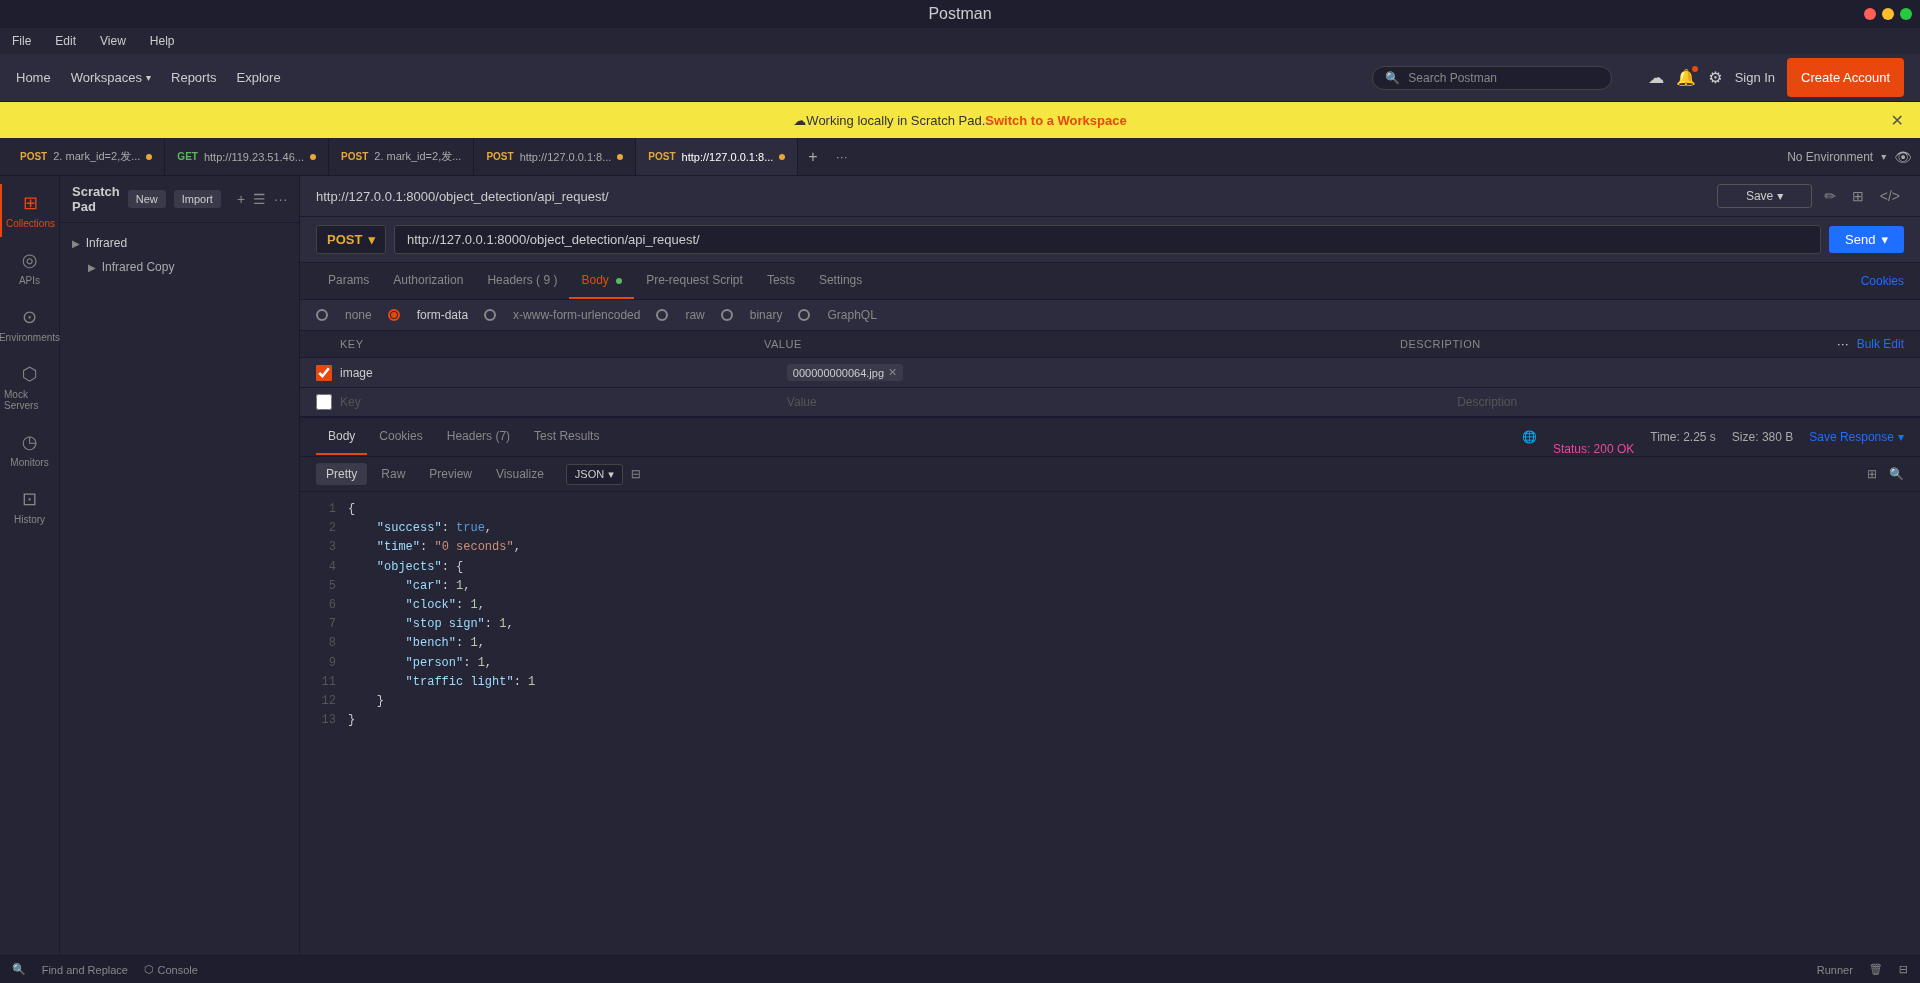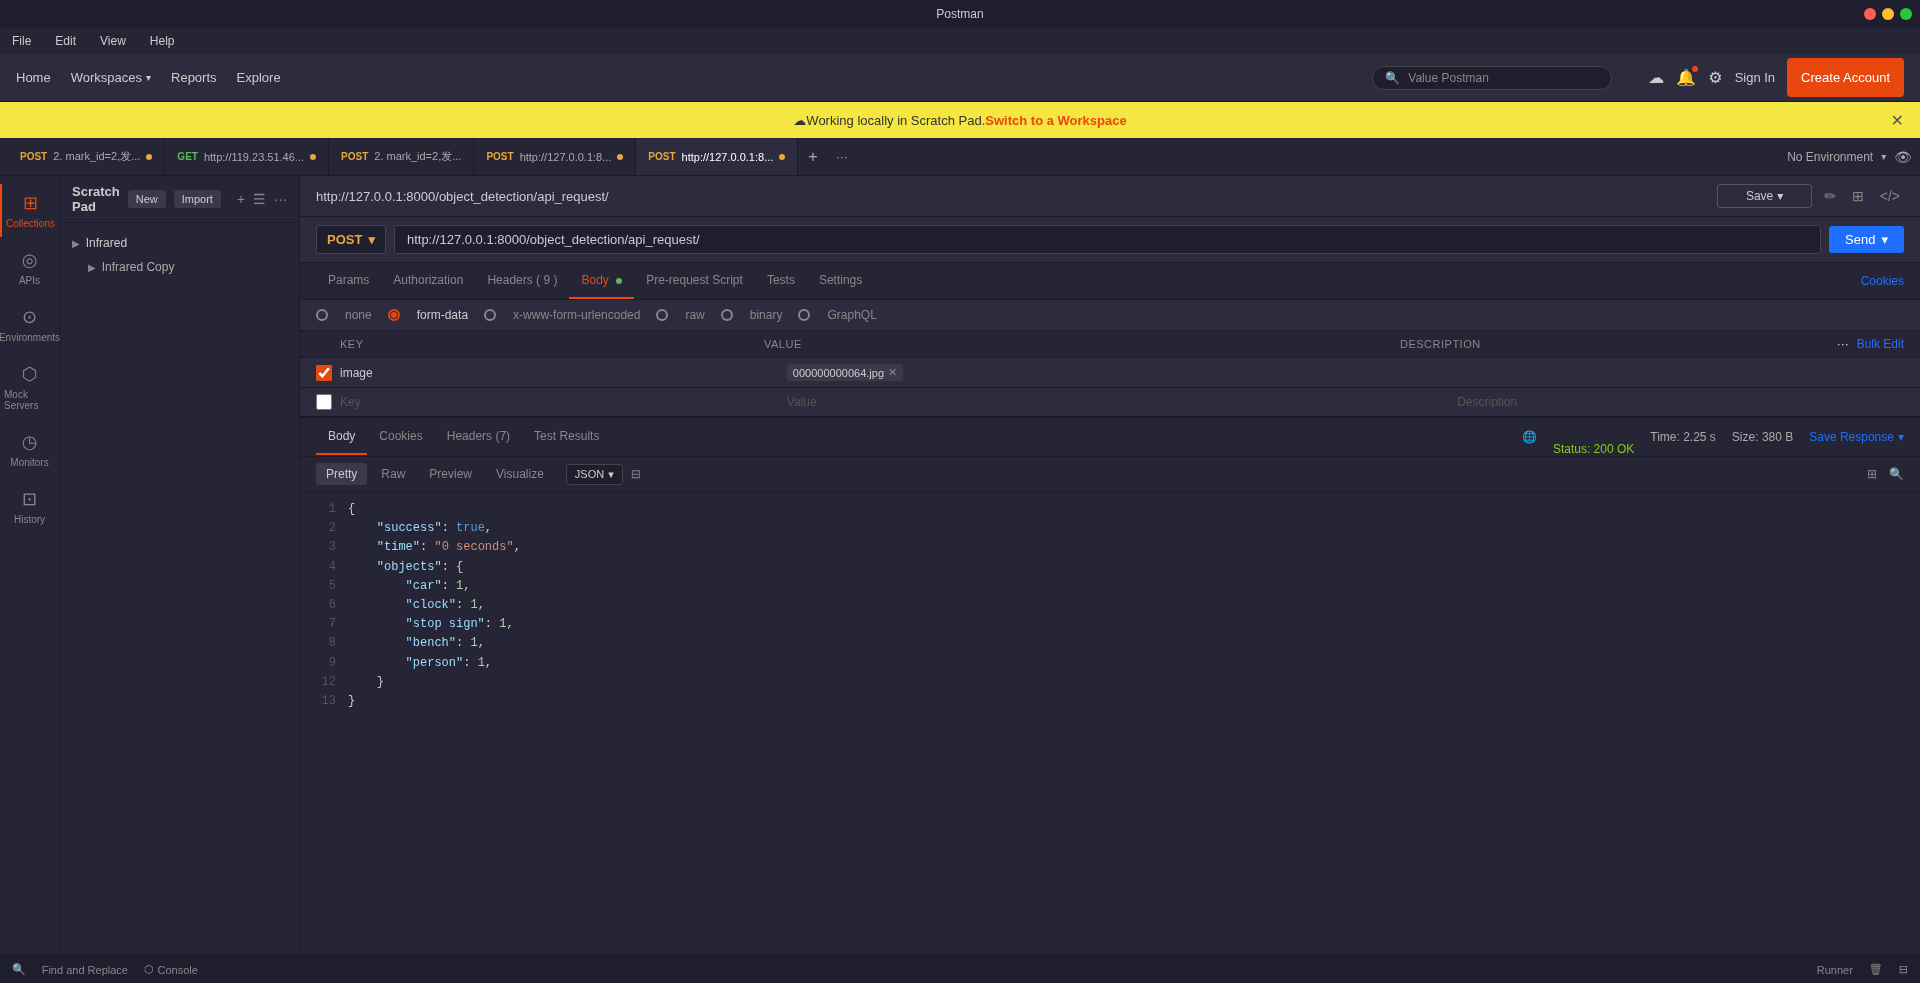--- a/index.html
+++ b/index.html
@@ -1,19 +1,19 @@
 <!DOCTYPE html>
 <html><head>
   <meta charset="utf-8">
   <style>
     * { box-sizing: border-box; margin: 0; padding: 0; }
     body { font-family: -apple-system, BlinkMacSystemFont, 'Segoe UI', sans-serif; font-size: 12px; background: #1a1a2e; color: #e0e0e0; overflow: hidden; height: 983px; }
 
     
-    .title-bar { background: #1e1e2e; height: 28px; display: flex; align-items: center; justify-content: center; font-size: 12px; color: #ccc; position: relative; }
+    .title-bar { background: #1e1e2e; height: 28px; display: flex; align-items: center; justify-content: center; font-size: 16px; color: #ccc; position: relative; }
     .title-bar .window-controls { position: absolute; right: 8px; display: flex; gap: 6px; }
     .window-btn { width: 12px; height: 12px; border-radius: 50%; display: inline-block; }
     .btn-close { background: #ff5f56; }
     .btn-min { background: #ffbd2e; }
     .btn-max { background: #27c93f; }
 
     
     .menu-bar { background: #252535; height: 26px; display: flex; align-items: center; padding: 0 8px; gap: 16px; font-size: 12px; color: #ccc; }
     .menu-item { cursor: pointer; padding: 2px 4px; }
 
@@ -113,21 +113,21 @@
     .row-key-placeholder { flex: 1; color: #555; font-size: 12px; }
     .row-value-placeholder { flex: 1.5; color: #555; font-size: 12px; }
     .row-desc-placeholder { flex: 1; color: #555; font-size: 12px; }
 
     
     .response-section { border-top: 1px solid #1a1a2e; background: #252535; flex: 1; display: flex; flex-direction: column; min-height: 300px; }
     .response-tabs-bar { display: flex; align-items: center; padding: 0 16px; border-bottom: 1px solid #1a1a2e; }
     .res-tab { padding: 10px 12px; font-size: 12px; color: #888; cursor: pointer; border-bottom: 2px solid transparent; }
     .res-tab.active { color: #ccc; border-bottom-color: #e8480e; }
     .res-status { margin-left: auto; display: flex; align-items: center; gap: 16px; font-size: 12px; }
-    .status-ok { color: #84cc16; margin-top: 24px; }
+    .status-ok { color: #ec4899; margin-top: 24px; }
     .status-time { color: #aaa; }
     .status-size { color: #aaa; }
     .save-response-btn { color: #1e6eff; cursor: pointer; display: flex; align-items: center; gap: 4px; }
 
     
     .response-view-tabs { display: flex; align-items: center; padding: 6px 16px; gap: 4px; border-bottom: 1px solid #1a1a2e; }
     .view-tab { padding: 4px 10px; font-size: 12px; color: #888; cursor: pointer; border-radius: 3px; }
     .view-tab.active { background: #3a3a4a; color: #ccc; }
     .format-select { background: #1e1e2e; border: 1px solid #444; color: #ccc; padding: 3px 8px; border-radius: 3px; font-size: 11px; cursor: pointer; margin-left: 8px; display: flex; align-items: center; gap: 4px; }
     .filter-icon { color: #888; cursor: pointer; margin-left: 4px; }
@@ -174,21 +174,21 @@
 <div class="top-nav">
   <span class="nav-home">Home</span>
   <span class="nav-workspaces">
     <span>Workspaces</span>
     <span class="chevron">▾</span>
   </span>
   <span class="nav-reports">Reports</span>
   <span class="nav-explore">Explore</span>
   <div class="search-bar">
     <span>🔍</span>
-    <span>Value Postman</span>
+    <span>Search Postman</span>
   </div>
   <div class="top-nav-right">
     <span class="icon-btn">☁</span>
     <span class="icon-btn" style="position:relative;">🔔<span style="position:absolute;top:-2px;right:-2px;width:6px;height:6px;background:#e8480e;border-radius:50%;display:block;"></span></span>
     <span class="icon-btn">⚙</span>
     <span class="sign-in-btn">Sign In</span>
     <span class="create-account-btn">Create Account</span>
   </div>
 </div>
 
@@ -452,20 +452,24 @@
         </div>
         <div class="line">
           <span class="line-num">8</span>
           <span>&nbsp;&nbsp;&nbsp;&nbsp;&nbsp;&nbsp;&nbsp;&nbsp;<span class="json-key">"bench"</span><span class="json-colon">:</span> <span class="json-number">1</span><span class="json-colon">,</span></span>
         </div>
         <div class="line">
           <span class="line-num">9</span>
           <span>&nbsp;&nbsp;&nbsp;&nbsp;&nbsp;&nbsp;&nbsp;&nbsp;<span class="json-key">"person"</span><span class="json-colon">:</span> <span class="json-number">1</span><span class="json-colon">,</span></span>
         </div>
         <div class="line">
+          <span class="line-num">11</span>
+          <span>&nbsp;&nbsp;&nbsp;&nbsp;&nbsp;&nbsp;&nbsp;&nbsp;<span class="json-key">"traffic light"</span><span class="json-colon">:</span> <span class="json-number">1</span></span>
+        </div>
+        <div class="line">
           <span class="line-num">12</span>
           <span class="json-brace">&nbsp;&nbsp;&nbsp;&nbsp;}</span>
         </div>
         <div class="line">
           <span class="line-num">13</span>
           <span class="json-brace">}</span>
         </div>
       </div>
     </div>
 

